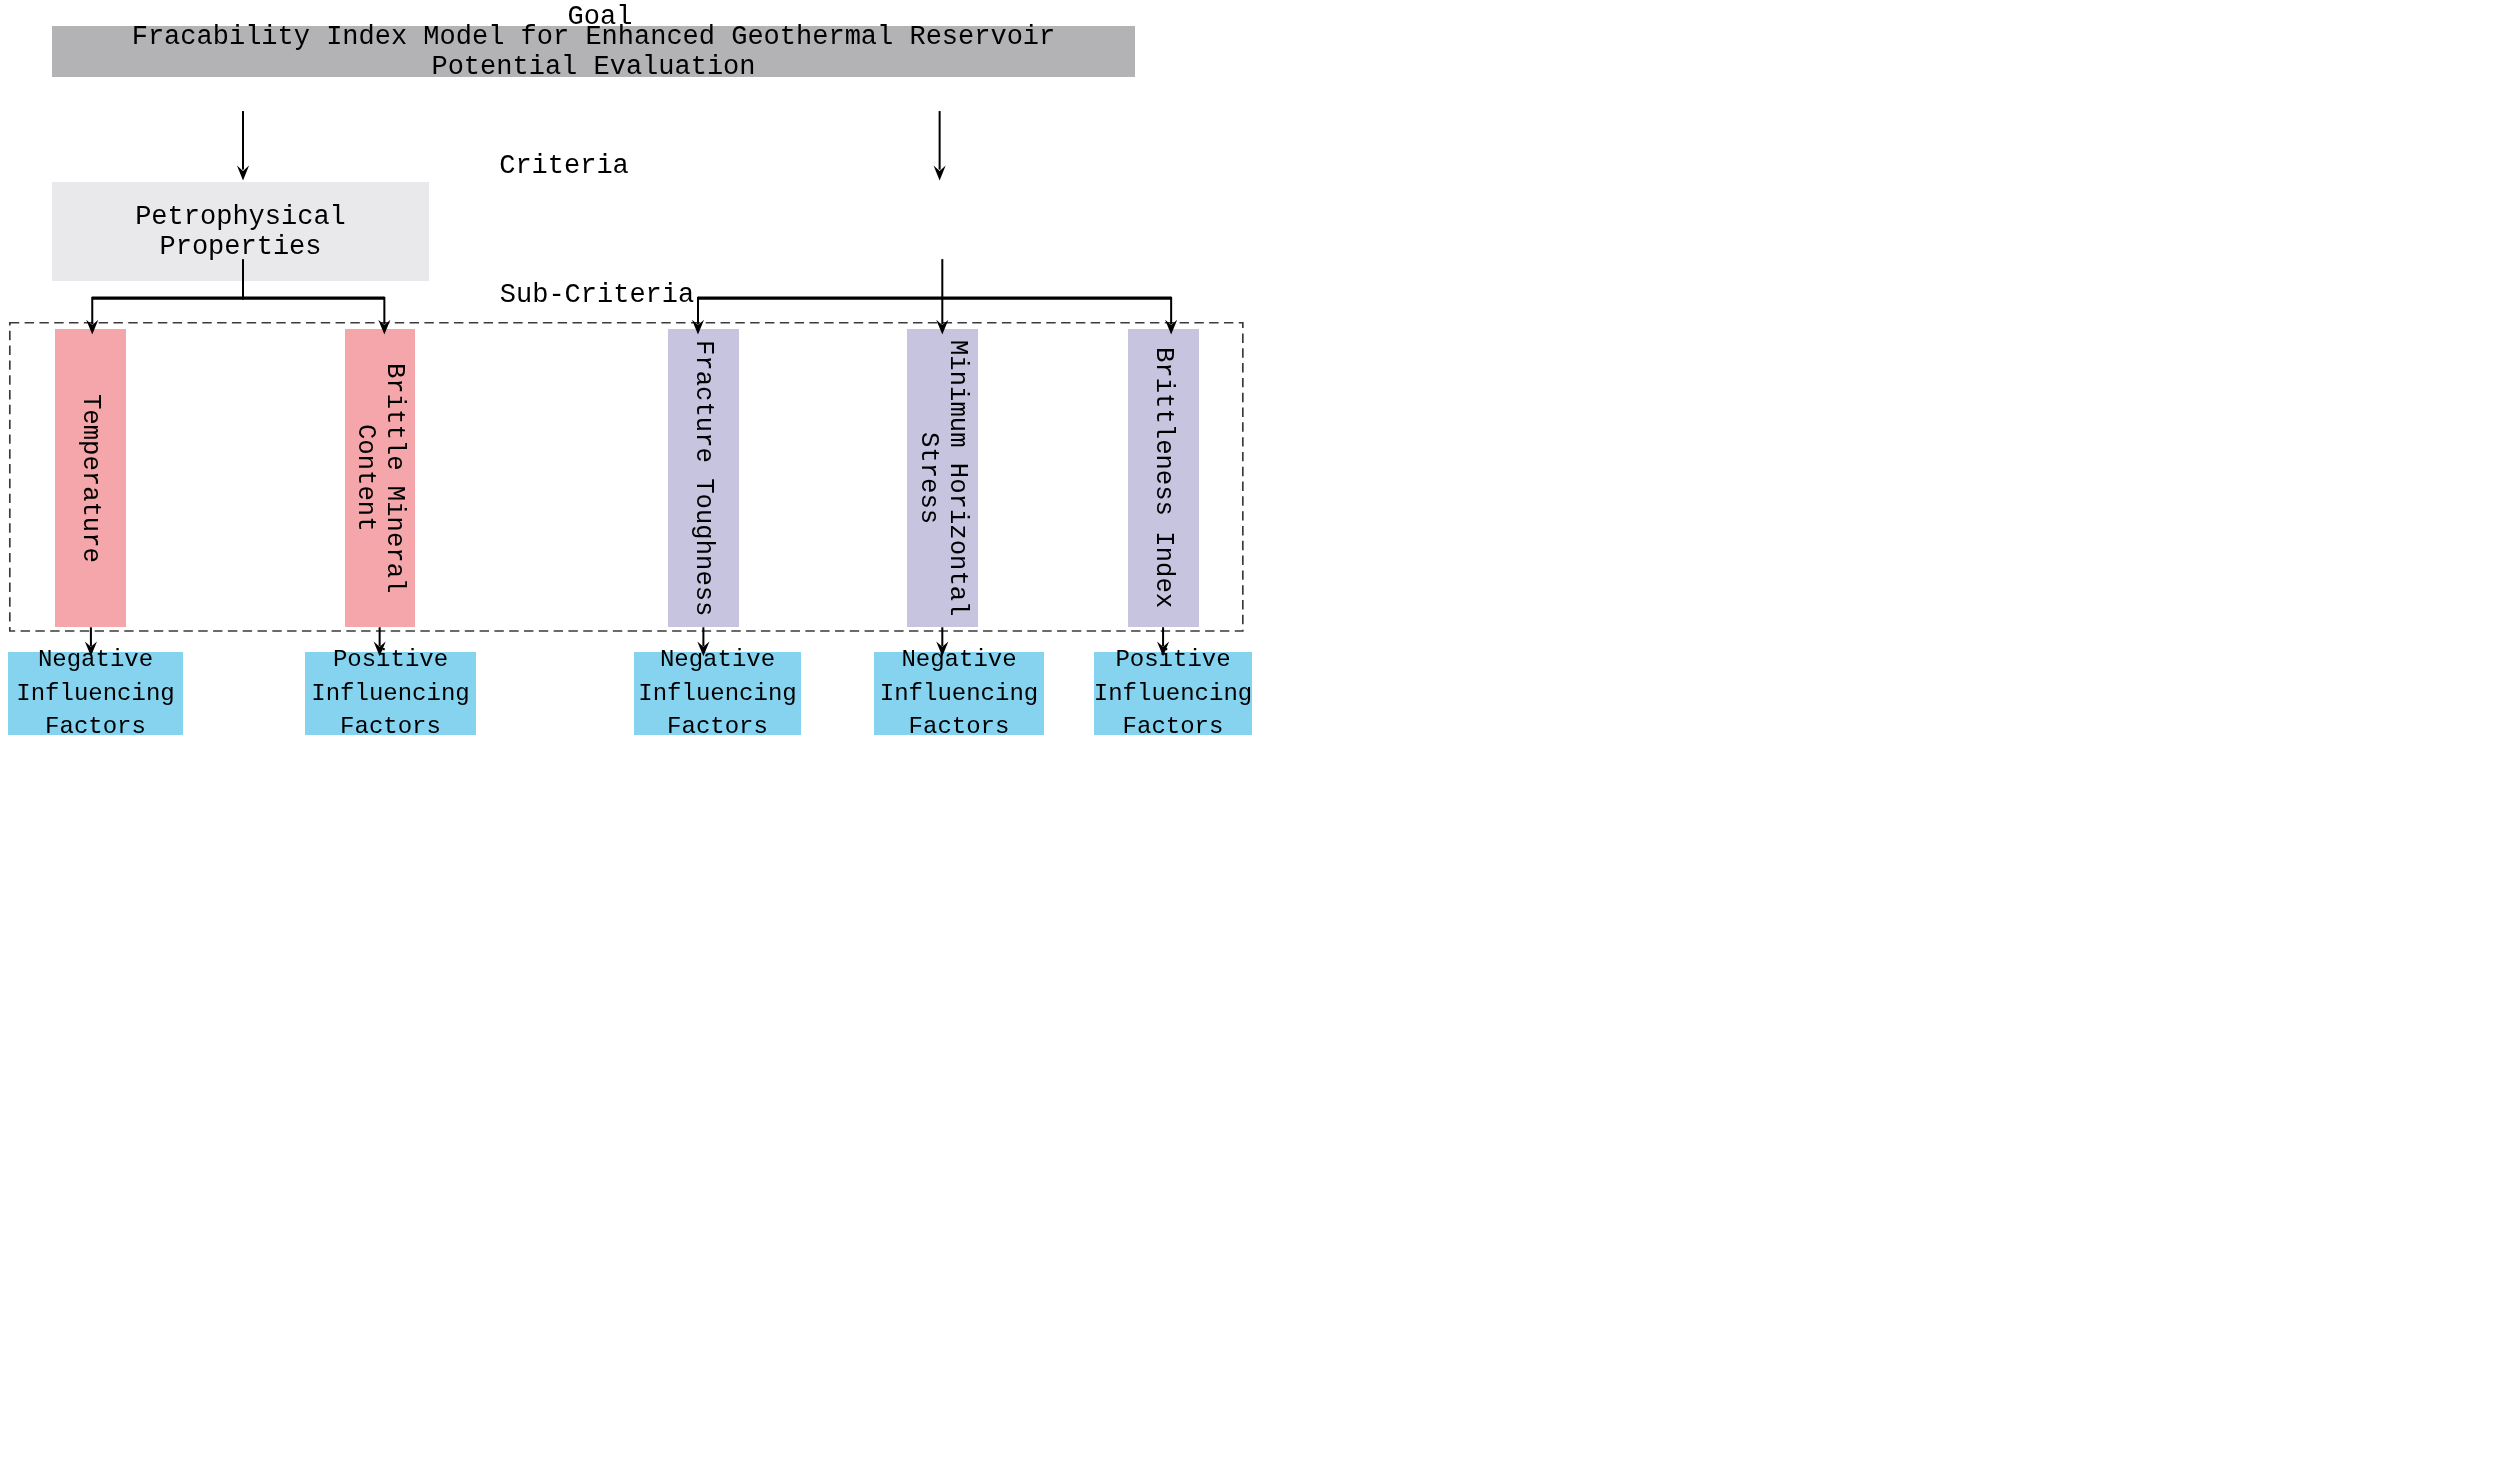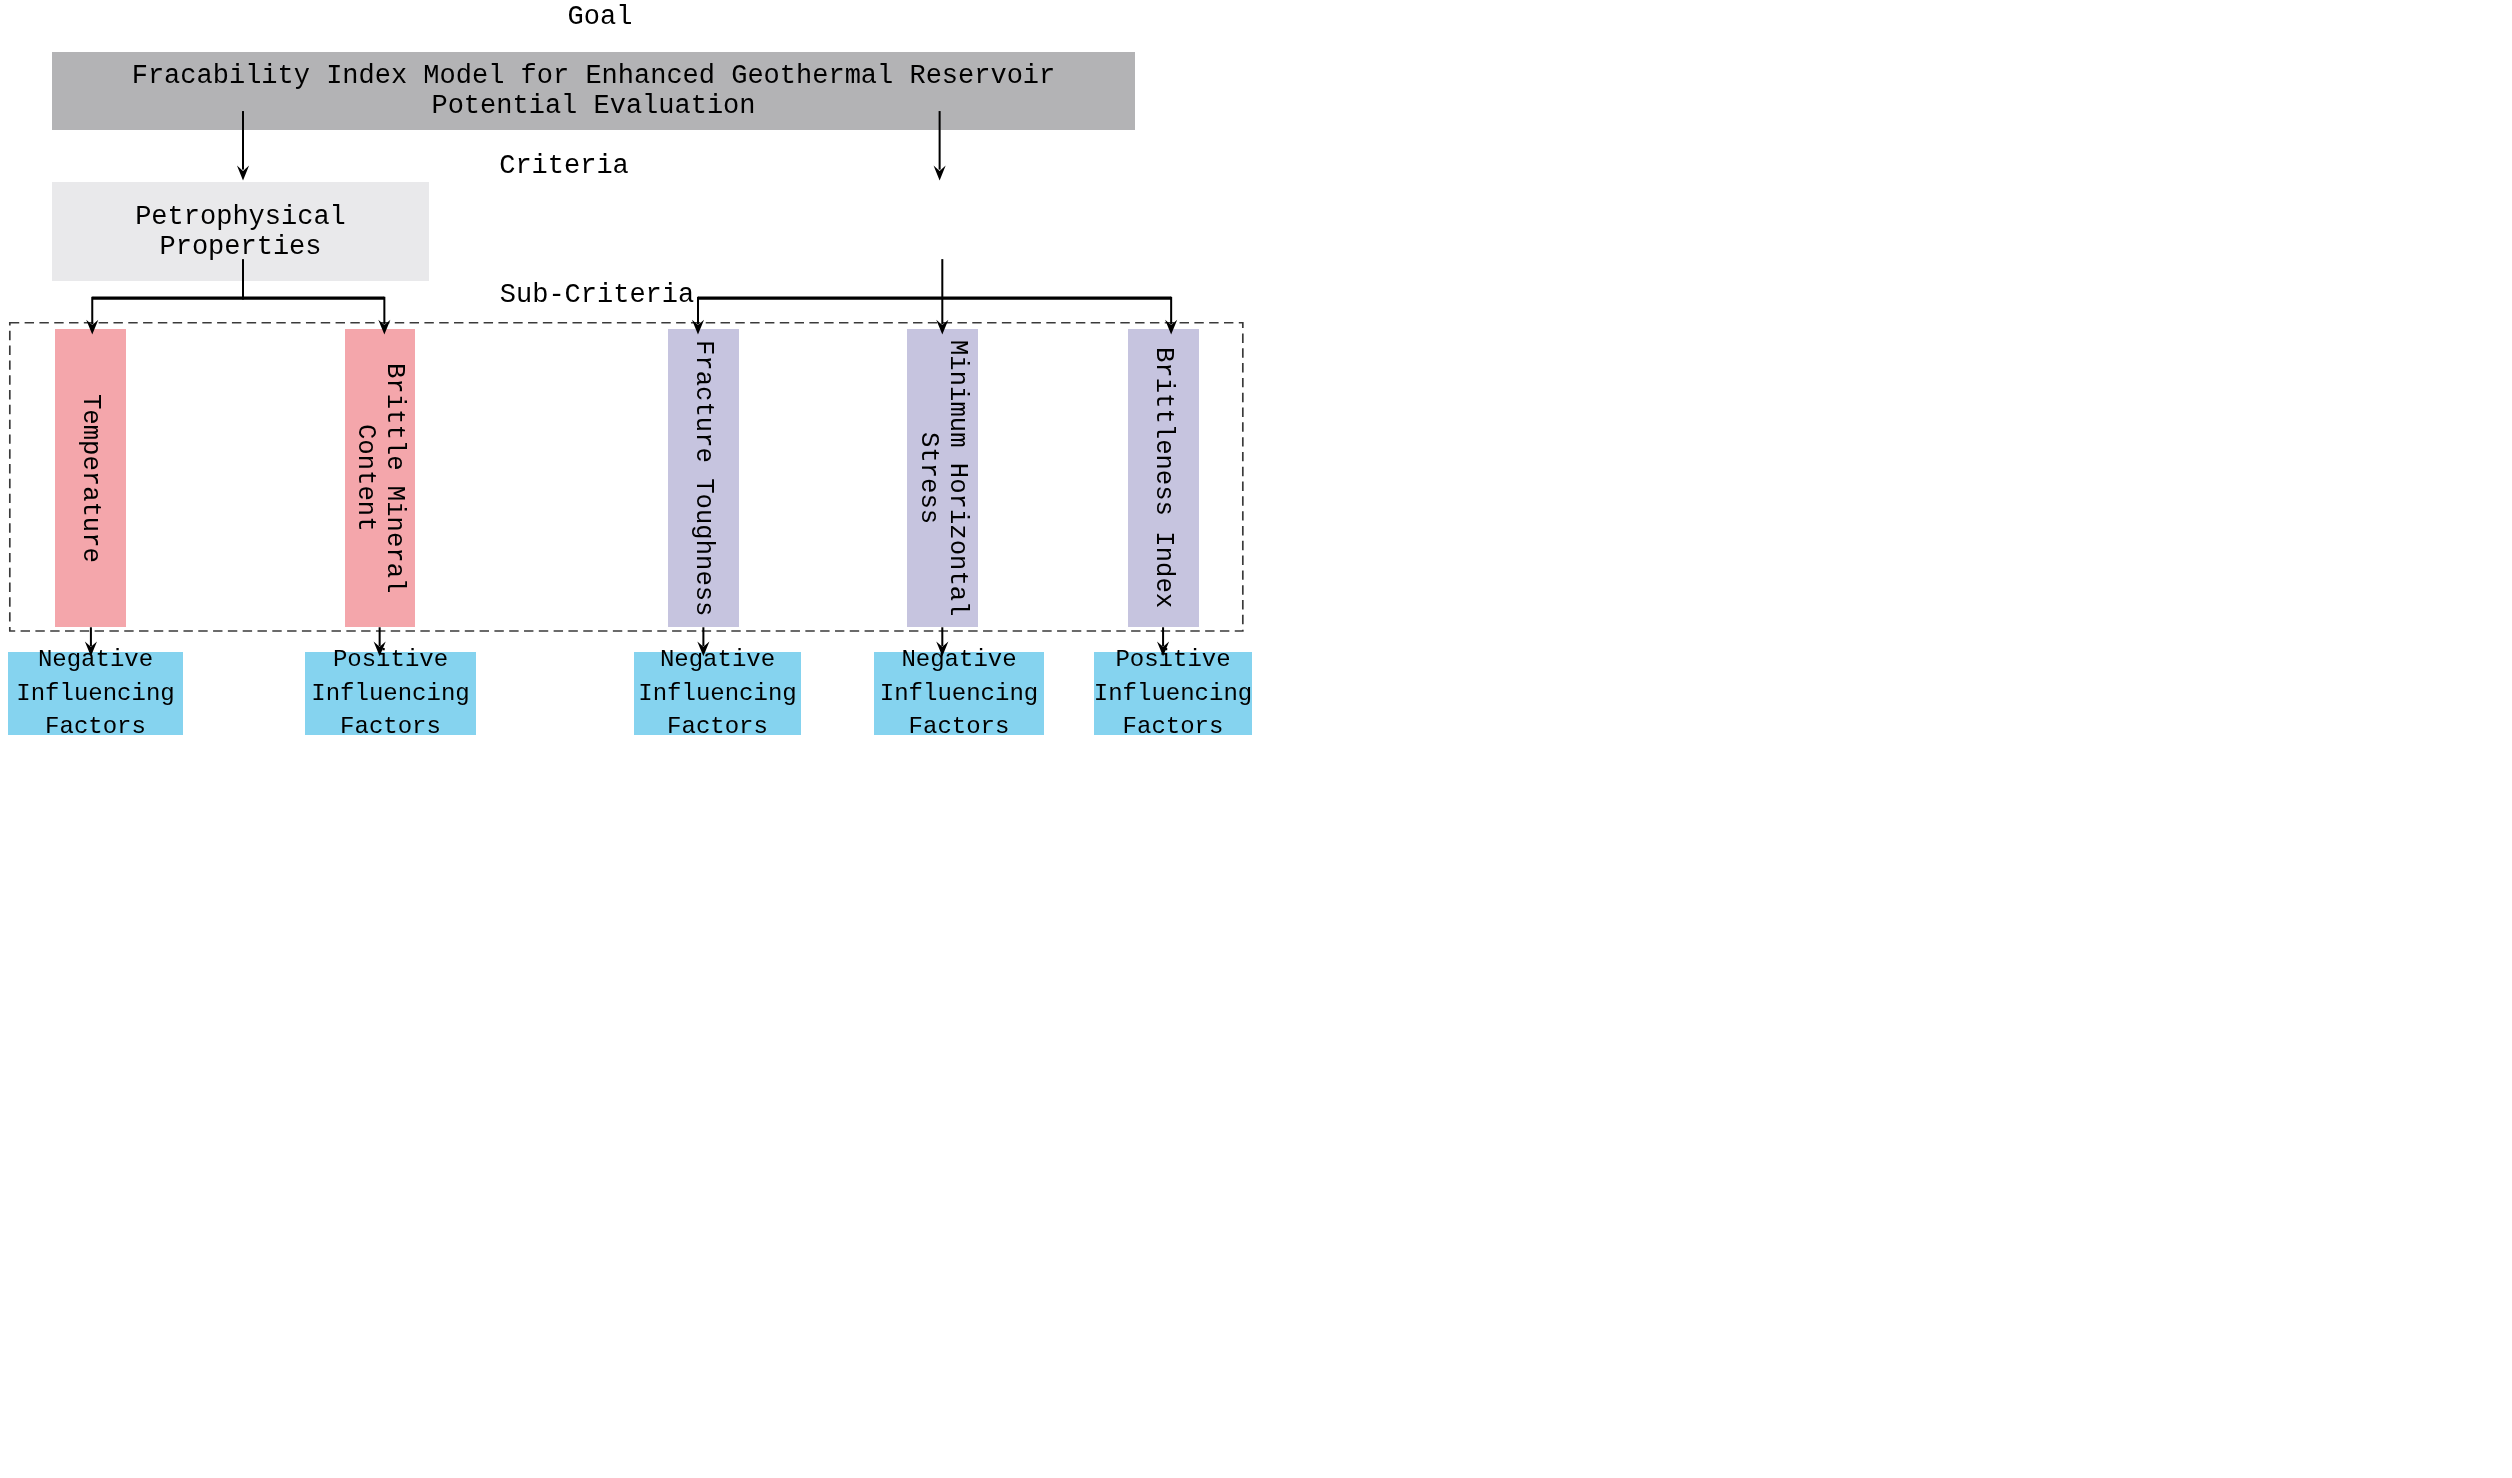--- a/index.html
+++ b/index.html
@@ -71,21 +71,21 @@
   <svg id="dashed-layer" class="layer" width="1256" height="739" viewBox="0 0 1866 1098">
     <rect x="14.5" y="479.5" width="1832" height="458" fill="none" stroke="#3a3a3a" stroke-width="2.5" stroke-dasharray="14 8"></rect>
   </svg>
 
   <div class="html-boxes">
 
     <div class="level-label" style="left:600px; top:2.7px;">Goal</div>
     <div class="level-label" style="left:564px; top:152px;">Criteria</div>
     <div class="level-label" style="left:597px; top:281px;">Sub-Criteria</div>
 
-    <div class="box goal-box" style="left:52px; top:52px; width:1083px; height:78px;">
+    <div class="box goal-box" style="left:52px; top:26px; width:1083px; height:51px;">
       <span>Fracability Index Model for Enhanced Geothermal Reservoir Potential Evaluation</span>
     </div>
 
     <div class="box criteria-box" style="left:52px; top:182px; width:377px; height:99px;">
       <span>Petrophysical Properties</span>
     </div>
 
     <div class="box sub-box sub-pink" style="left:55px; top:329px; width:71px; height:298px;">Temperature</div>
     <div class="box sub-box sub-pink" style="left:345px; top:329px; width:70px; height:298px;">Brittle Mineral Content</div>
     <div class="box sub-box sub-lavender" style="left:668px; top:329px; width:71px; height:298px;">Fracture Toughness</div>

